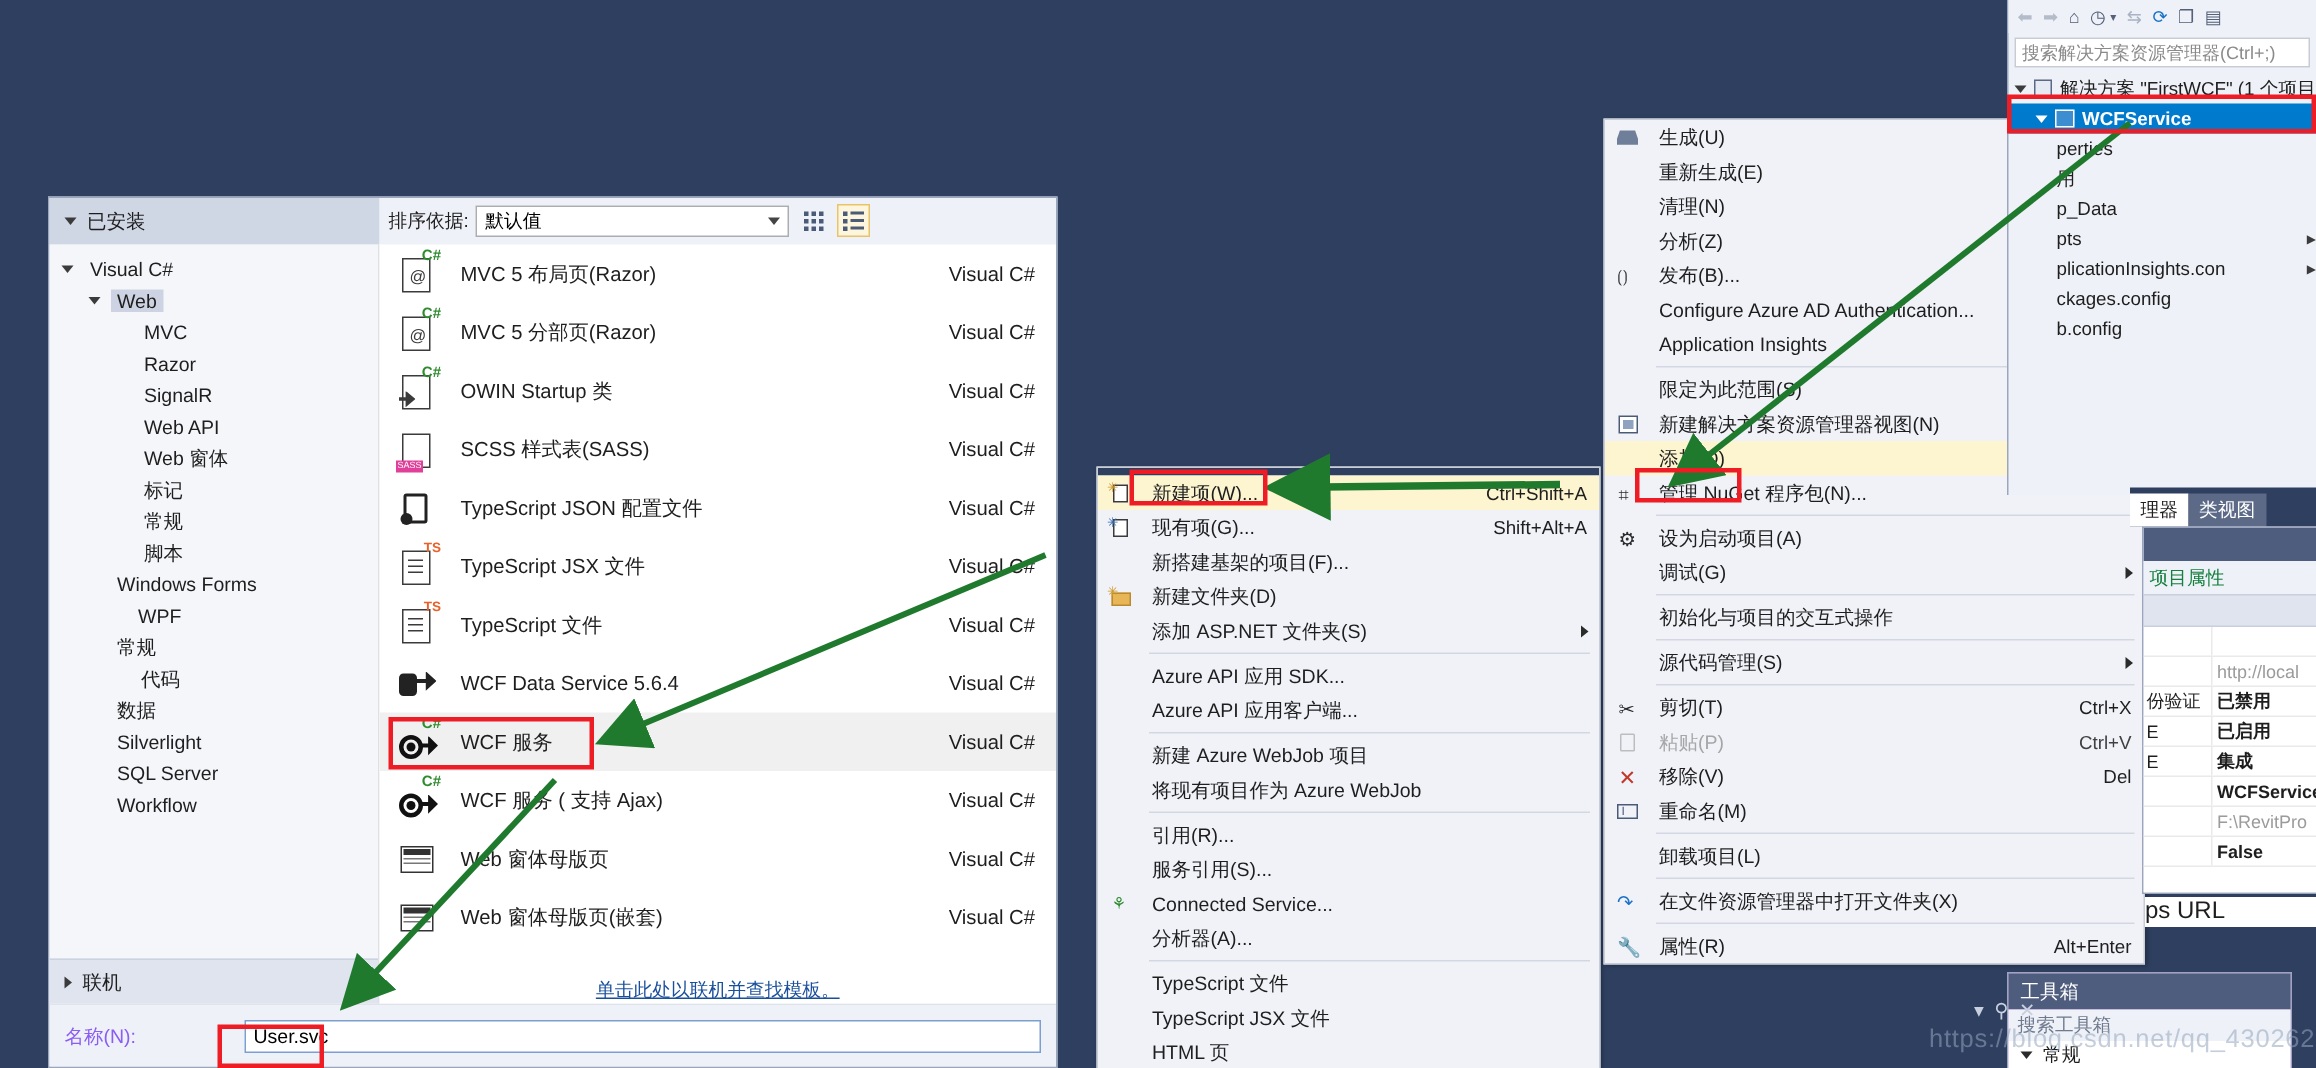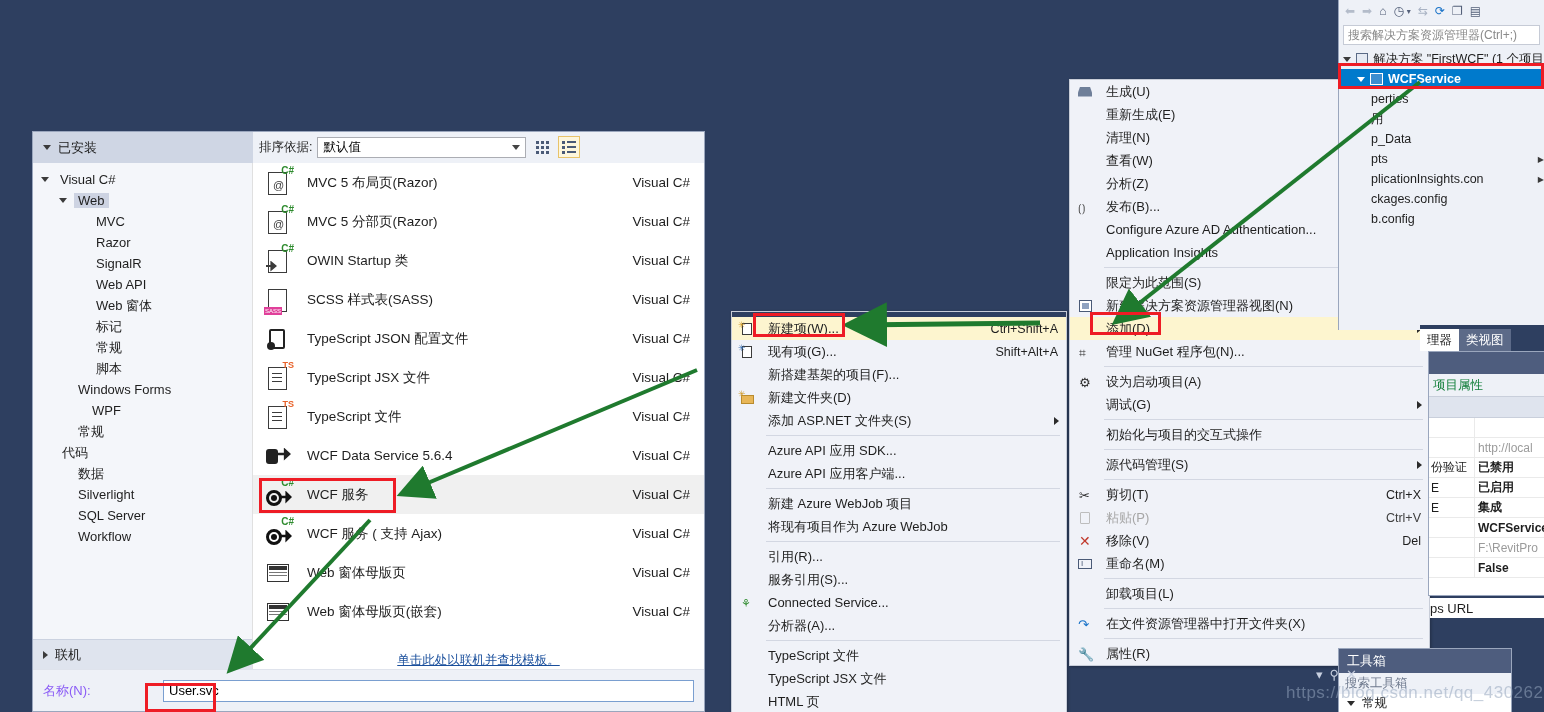--- a/index.html
+++ b/index.html
@@ -160,33 +160,33 @@
   .pp-toolbar { height:22px; background:#dfe4ee; border-top:1px solid #c9cfdb; border-bottom:1px solid #c9cfdb;}
   .pp-grid { flex:1; background:#fff; font-size:12px; }
   .pp-row { height:20px; display:flex; border-bottom:1px solid #eaeaea; }
   .pp-k { width:46px; padding-left:2px; color:#1e1e1e; overflow:hidden; white-space:nowrap;
           border-right:1px solid #eaeaea; display:flex; align-items:center; }
   .pp-v { flex:1; padding-left:3px; display:flex; align-items:center; white-space:nowrap;
           overflow:hidden; color:#1e1e1e; font-weight:bold; }
   .pp-v.muted { color:#9b9b9b; font-weight:normal; }
 
   #toolbox-panel {
-    position:absolute; left:1338px; top:648px; width:174px; height:64px;
+    position:absolute; left:1338px; top:648px; width:190px; height:64px;
     background:#f0abfc; border:1px solid #9aa6bd; border-bottom:none;
   }
   .tb-title { height:24px; background:#4e5d7e; color:#fff; display:flex; align-items:center;
               padding-left:8px; font-size:13px; }
   .tb-search { height:21px; display:flex; align-items:center; padding-left:6px;
                font-size:12.5px; color:#6f7a8e; background:#eef1f7; }
   .tb-item { height:19px; display:flex; align-items:center; padding-left:8px; font-size:12.5px;
              color:#1e1e1e; background:#fff; }
 
   #url-strip {
     position:absolute; left:1430px; top:598px; width:114px; height:20px;
-    font-size:13px; color:#1e1e1e; display:flex; align-items:center;
+    font-size:16px; color:#1e1e1e; display:flex; align-items:center;
     background:#fff;
   }
   #left-dock {
     position:absolute; left:1316px; top:660px; width:40px; height:28px;
     display:flex; align-items:center; gap:7px; color:#c8d0e0; font-size:13px;
   }
 
   
   .redbox { position:absolute; border:3px solid #ee1c25; pointer-events:none; }
   .arrow-svg { position:absolute; left:0; top:0; width:1544px; height:712px;
@@ -293,21 +293,21 @@
             <span class="lbl">Windows Forms</span>
           </div>
           <div class="tree-row" style="padding-left: 40px;">
             <span style="display: inline-block; width: 15px;"></span>
             <span class="lbl">WPF</span>
           </div>
           <div class="tree-row" style="padding-left: 26px;">
             <span style="display: inline-block; width: 15px;"></span>
             <span class="lbl">常规</span>
           </div>
-          <div class="tree-row" style="padding-left: 10px;">
+          <div class="tree-row" style="padding-left: 42px;">
             <span style="display: inline-block; width: 15px;"></span>
             <span class="lbl">代码</span>
           </div>
           <div class="tree-row" style="padding-left: 26px;">
             <span style="display: inline-block; width: 15px;"></span>
             <span class="lbl">数据</span>
           </div>
           <div class="tree-row" style="padding-left: 26px;">
             <span style="display: inline-block; width: 15px;"></span>
             <span class="lbl">Silverlight</span>
@@ -547,25 +547,20 @@
         </span>
         <span>生成(U)</span>
       </div>
       <div class="mi">
         <span class="gut" style="position: absolute;"></span>
         <span>重新生成(E)</span>
       </div>
       <div class="mi">
         <span class="gut" style="position: absolute;"></span>
         <span>清理(N)</span>
-      </div>
-      <div class="mi">
-        <span class="gut" style="position: absolute;"></span>
-        <span>查看(W)</span>
-        <span class="sub"></span>
       </div>
       <div class="mi">
         <span class="gut" style="position: absolute;"></span>
         <span>分析(Z)</span>
         <span class="sub"></span>
       </div>
       <div class="mi">
         <span class="gut" style="position: absolute;">
           <span style="position:absolute;left:2px;top:4px;font-size:11px;line-height:11px;color:#3b3b3b">⟮⟯</span>
         </span>

